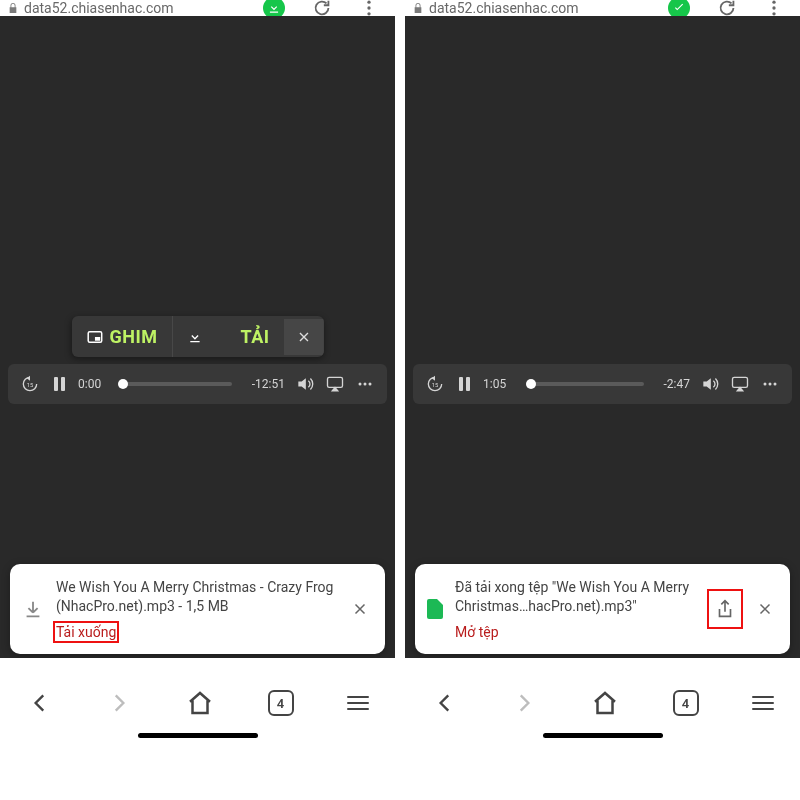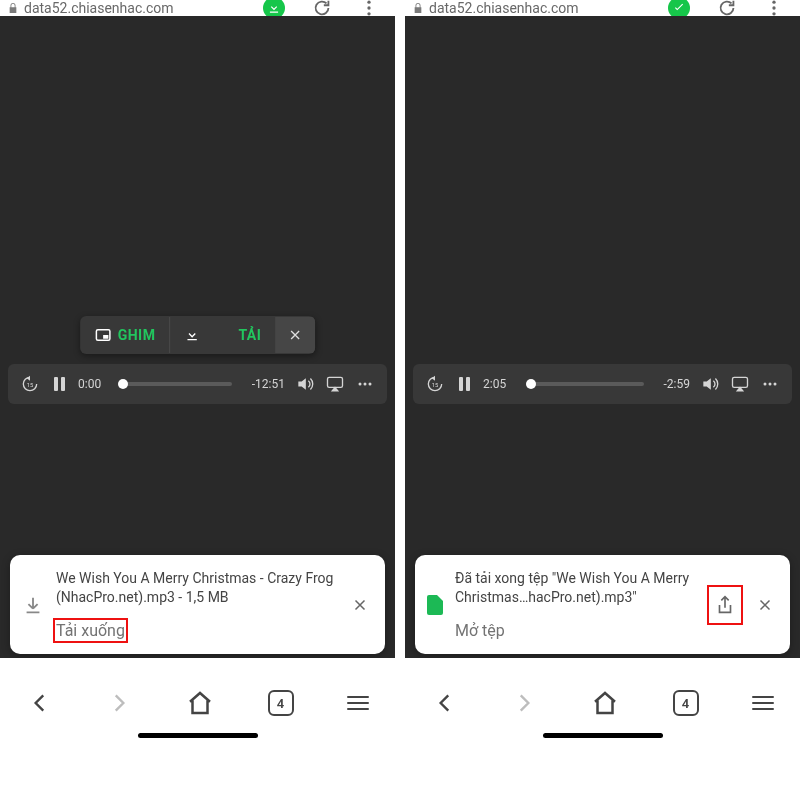--- a/index.html
+++ b/index.html
@@ -70,22 +70,22 @@
     align-items:center;
     background:#383838;
     border-radius:6px;
     overflow:hidden;
     box-shadow:0 2px 6px rgba(0,0,0,.4);
   }
   .pill .seg {
     display:flex;
     align-items:center;
     gap:6px;
-    color:#22c55e;
-    font-size:14px;
+    color:#bef264;
+    font-size:18px;
     font-weight:700;
     padding:10px 14px;
     letter-spacing:.5px;
   }
   .pill .seg + .seg { border-left:1px solid #4a4a4a;gap:38px; }
   .pill .close {
     background:#464646;
     padding:10px 12px;
     color:#ddd;
     display:flex;
@@ -139,21 +139,21 @@
     background:#fff;
     border-radius:10px;
     padding:14px 12px;
     display:flex;
     align-items:center;
     gap:12px;
     box-shadow:0 2px 8px rgba(0,0,0,.3);
   }
   .dl-card .txt { flex:1; font-size:14px; color:#444;}
   .dl-card .title { color:#444; line-height:1.35;}
-  .dl-card .action { color:#737373; font-size:16px; margin-top:14px; display:inline-block;}
+  .dl-card .action { color:#b91c1c; font-size:14px; margin-top:8px; display:inline-block;}
   .dl-card .close-x { color:#666; padding:4px; font-size:0;}
   .redbox { outline:2px solid #e11; outline-offset:1px;}
   .fileicon {
     width:16px;height:20px;background:#1cb955;border-radius:2px;position:relative;
   }
   .fileicon:before{content:"";position:absolute;right:0;top:0;width:0;height:0;border-left:6px solid transparent;border-top:6px solid #fff;}
   
   .bottomnav {
     height:86px;
     background:#fff;
@@ -358,25 +358,25 @@
             <path fill="none" stroke="#d5d5d5" stroke-width="1.6" d="M12 4a8 8 0 108 8"></path>
             <path fill="#d5d5d5" d="M12 2l-4 3 4 3z"></path>
             <text x="12" y="15" text-anchor="middle" font-size="7" fill="#d5d5d5">15</text>
           </svg>
       </span>
       <span class="pause">
           <span></span>
           <span></span>
         </span>
       <div class="timeline">
-        <span>2:05</span>
+        <span>1:05</span>
         <div class="track">
           <div class="knob" style="left:4%"></div>
         </div>
-        <span>-2:59</span>
+        <span>-2:47</span>
       </div>
       <span class="icn">
         <svg viewBox="0 0 24 24" width="20" height="20">
             <path fill="#d5d5d5" d="M4 9v6h4l5 4V5L8 9H4z"></path>
             <path fill="none" stroke="#d5d5d5" stroke-width="1.6" d="M16 8a5 5 0 010 8M18.5 5.5a9 9 0 010 13"></path>
           </svg>
       </span>
       <span class="icn">
         <svg viewBox="0 0 24 24" width="20" height="20">
             <rect x="3" y="4" width="18" height="12" rx="2" fill="none" stroke="#d5d5d5" stroke-width="1.6"></rect>

